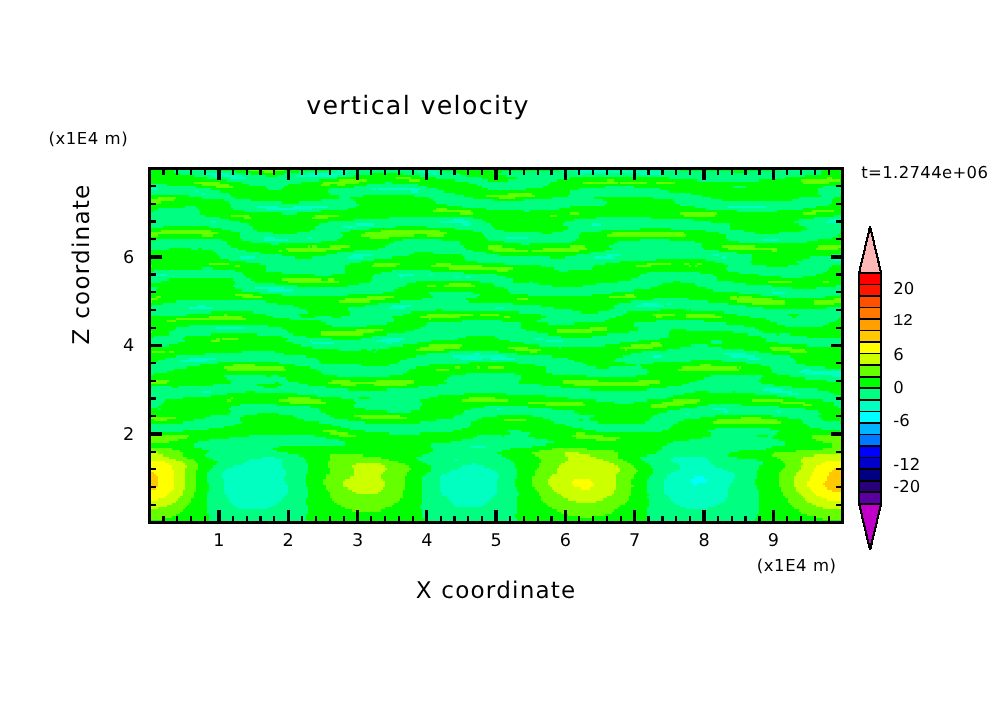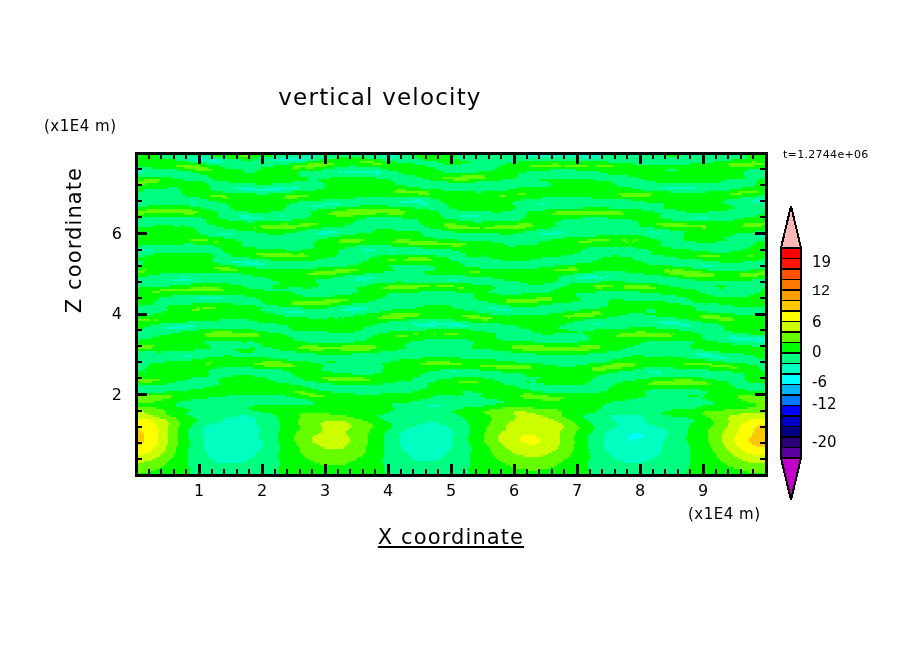--- a/index.html
+++ b/index.html
@@ -47,34 +47,33 @@
     left: 688px;
     top: 505px;
     font-size: 15px;
     letter-spacing: 0.5px;
     white-space: nowrap;
   }
   .time-label {
     position: absolute;
     left: 783px;
     top: 148px;
-    font-size: 11px;
+    font-size: 15px;
     letter-spacing: 0.3px;
     white-space: nowrap;
   }
   .xaxis-title {
     position: absolute;
     left: 136px;
     top: 525px;
     width: 630px;
     text-align: center;
     font-size: 21px;
     letter-spacing: 1.1px;
     white-space: nowrap;
-    text-decoration: underline;
   }
   .yaxis-title {
     position: absolute;
     left: -36px;
     top: 228px;
     width: 220px;
     text-align: center;
     font-size: 21px;
     letter-spacing: 1.1px;
     white-space: nowrap;
@@ -2802,20 +2801,20 @@
       <div class="tick-label xtick-label" style="left: 439px;">5</div>
       <div class="tick-label xtick-label" style="left: 502px;">6</div>
       <div class="tick-label xtick-label" style="left: 565px;">7</div>
       <div class="tick-label xtick-label" style="left: 628px;">8</div>
       <div class="tick-label xtick-label" style="left: 691px;">9</div>
       <div class="tick-label ytick-label" style="left: 92px; top: 384.5px; width: 30px;">2</div>
       <div class="tick-label ytick-label" style="left: 92px; top: 304px; width: 30px;">4</div>
       <div class="tick-label ytick-label" style="left: 92px; top: 223.5px; width: 30px;">6</div>
     </div>
 
-<div class="cbar-label" style="top: 253px;">19</div>
+<div class="cbar-label" style="top: 253px;">20</div>
     <div class="cbar-label" style="top: 283px; font-family: Liberation Mono, monospace;">12</div>
     <div class="cbar-label" style="top: 313px;">6</div>
     <div class="cbar-label" style="top: 343px;">0</div>
     <div class="cbar-label" style="top: 373px;">-6</div>
-    <div class="cbar-label" style="top: 395px;">-12</div>
+    <div class="cbar-label" style="top: 413px;">-12</div>
     <div class="cbar-label" style="top: 433px;">-20</div>
   </div>
 
 </body></html>

